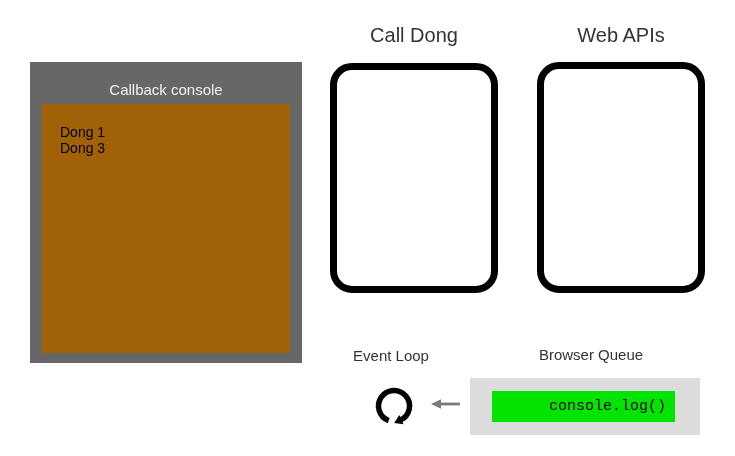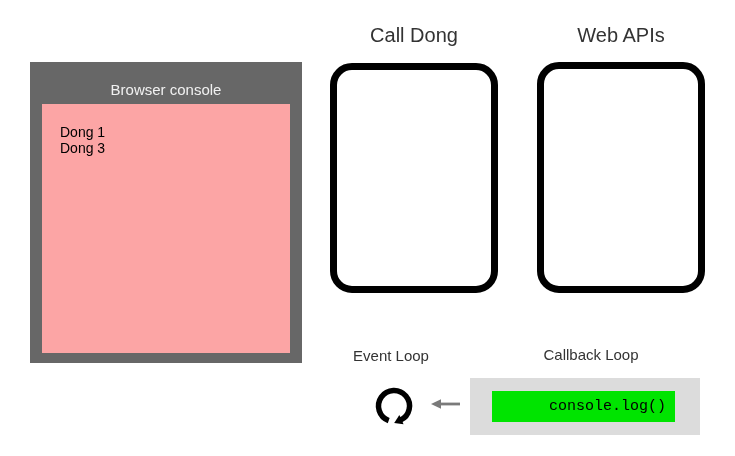--- a/index.html
+++ b/index.html
@@ -25,21 +25,21 @@
     top: 19px; left: 0;
     width: 100%;
     text-align: center;
     color: #f1f1f1;
     font-size: 15px;
   }
   .console-screen {
     position: absolute;
     left: 12px; top: 42px;
     width: 248px; height: 249px;
-    background: #fca5a5;
+    background: #a16207;
     box-sizing: border-box;
     padding: 20px 0 0 18px;
     color: #000000;
     font-size: 14px;
     line-height: 16px;
   }
 
   
   .box-title {
     position: absolute;
@@ -97,21 +97,21 @@
     white-space: nowrap;
     padding-left: 48px;
   }
 </style>
 </head>
 <body>
 
 <div class="canvas">
 
   <div class="console-panel">
-    <div class="console-title">Browser console</div>
+    <div class="console-title">Callback console</div>
     <div class="console-screen">
       <div>Dong 1</div>
       <div>Dong 3</div>
     </div>
   </div>
 
   <div class="box-title" id="call-stack-title">Call Dong</div>
   <div class="stack-box" id="call-stack-box"></div>
 
   <div class="box-title" id="web-apis-title">Web APIs</div>
@@ -125,18 +125,18 @@
     </svg>
   </div>
 
   <div class="queue-arrow">
     <svg width="32" height="14" viewBox="0 0 32 14">
       <line x1="30" y1="7" x2="9" y2="7" stroke="#7a7a7a" stroke-width="2.8"></line>
       <polygon points="1,7 11,2.2 11,11.8" fill="#7a7a7a"></polygon>
     </svg>
   </div>
 
-  <div class="small-label" id="callback-queue-label">Callback Loop</div>
+  <div class="small-label" id="callback-queue-label">Browser Queue</div>
   <div class="queue-box">
     <div class="queue-item">console.log()</div>
   </div>
 
 </div>
 
 </body></html>

